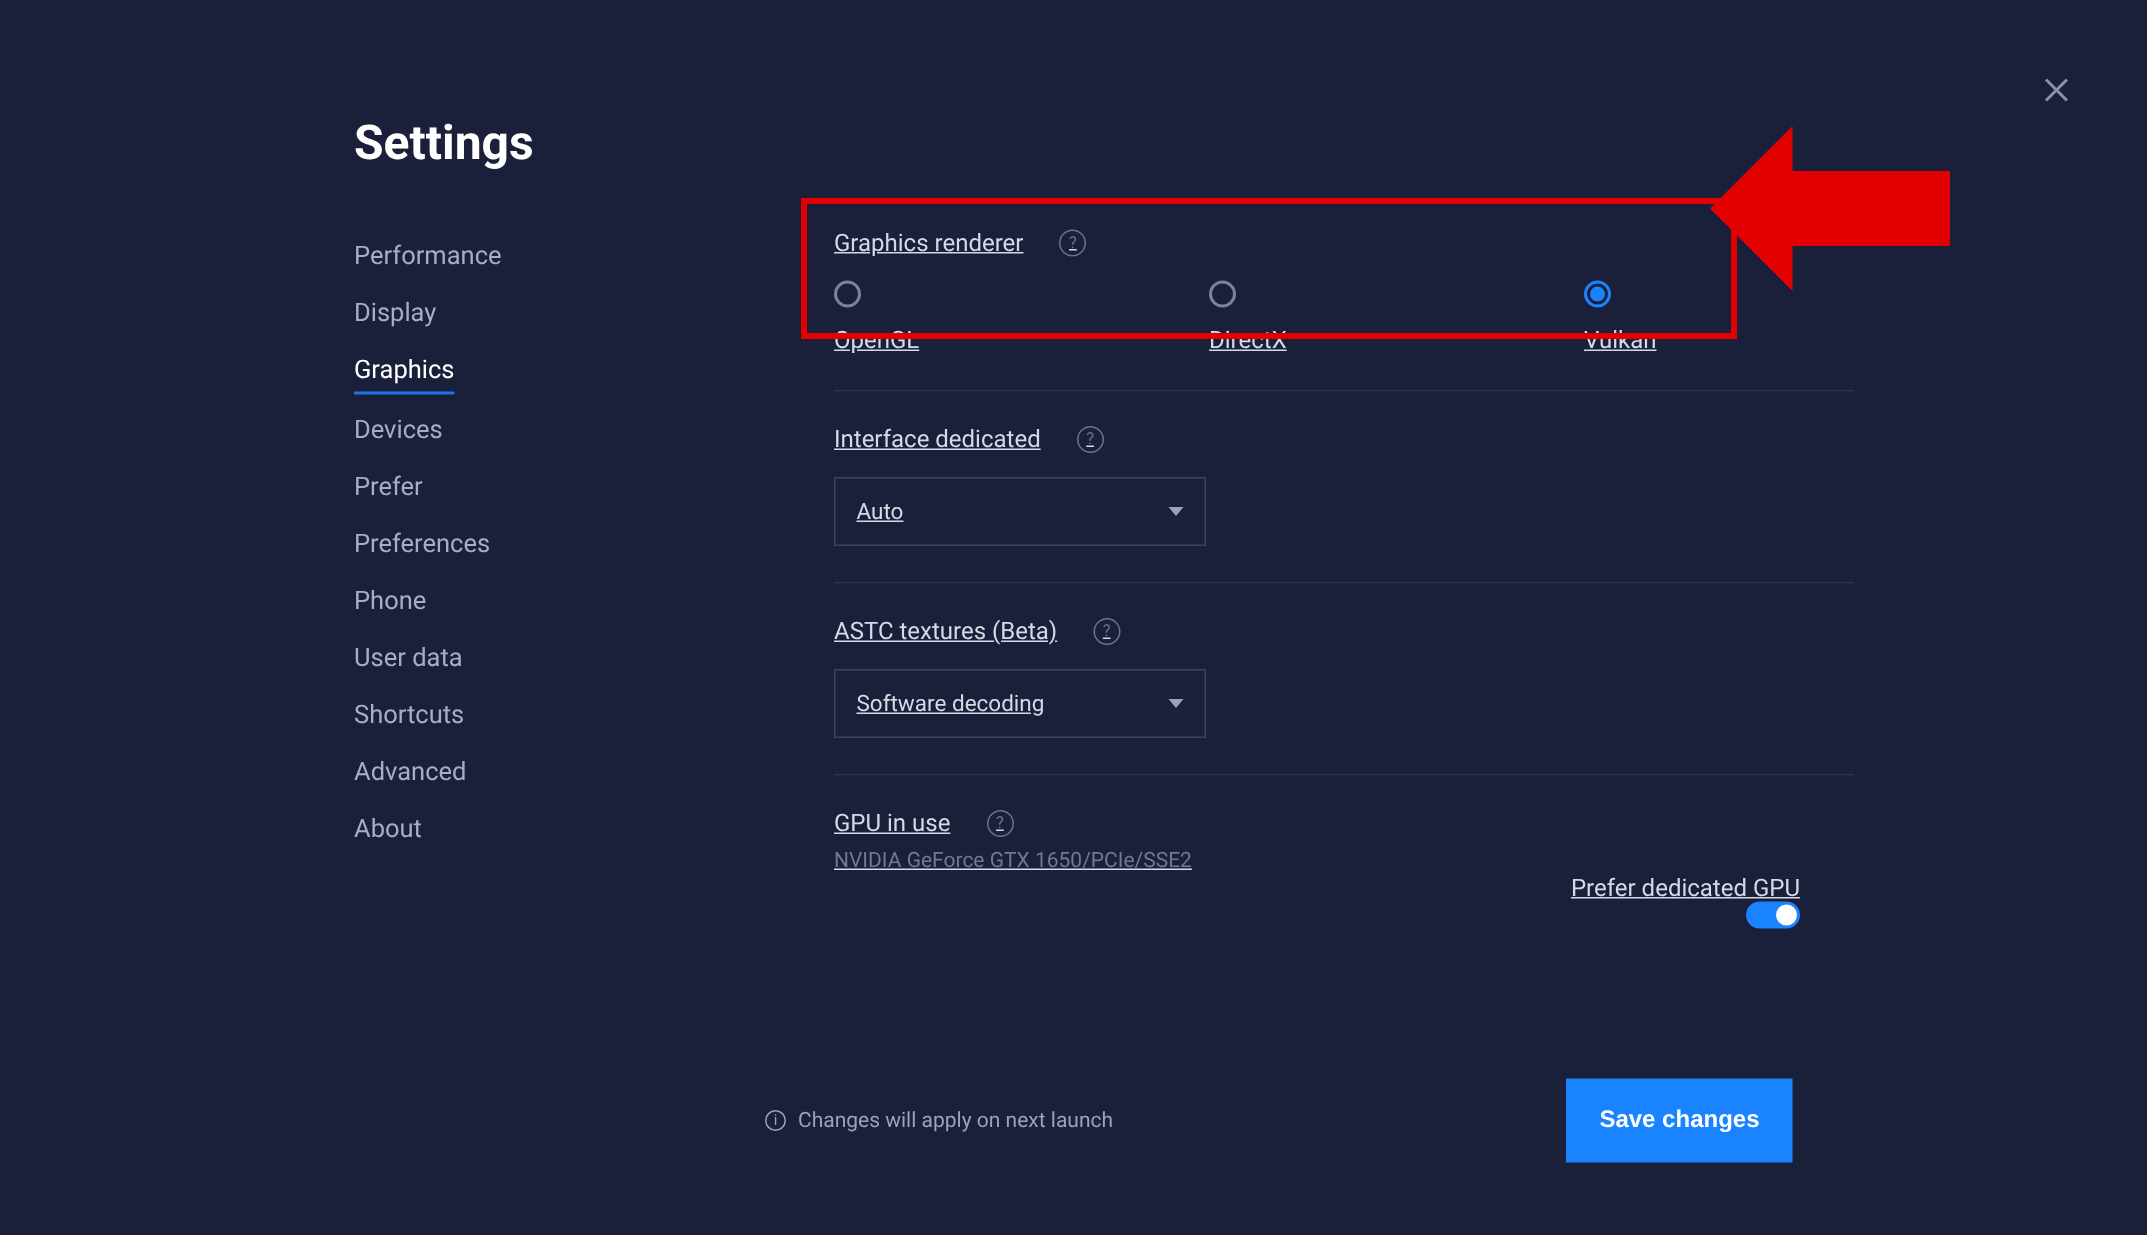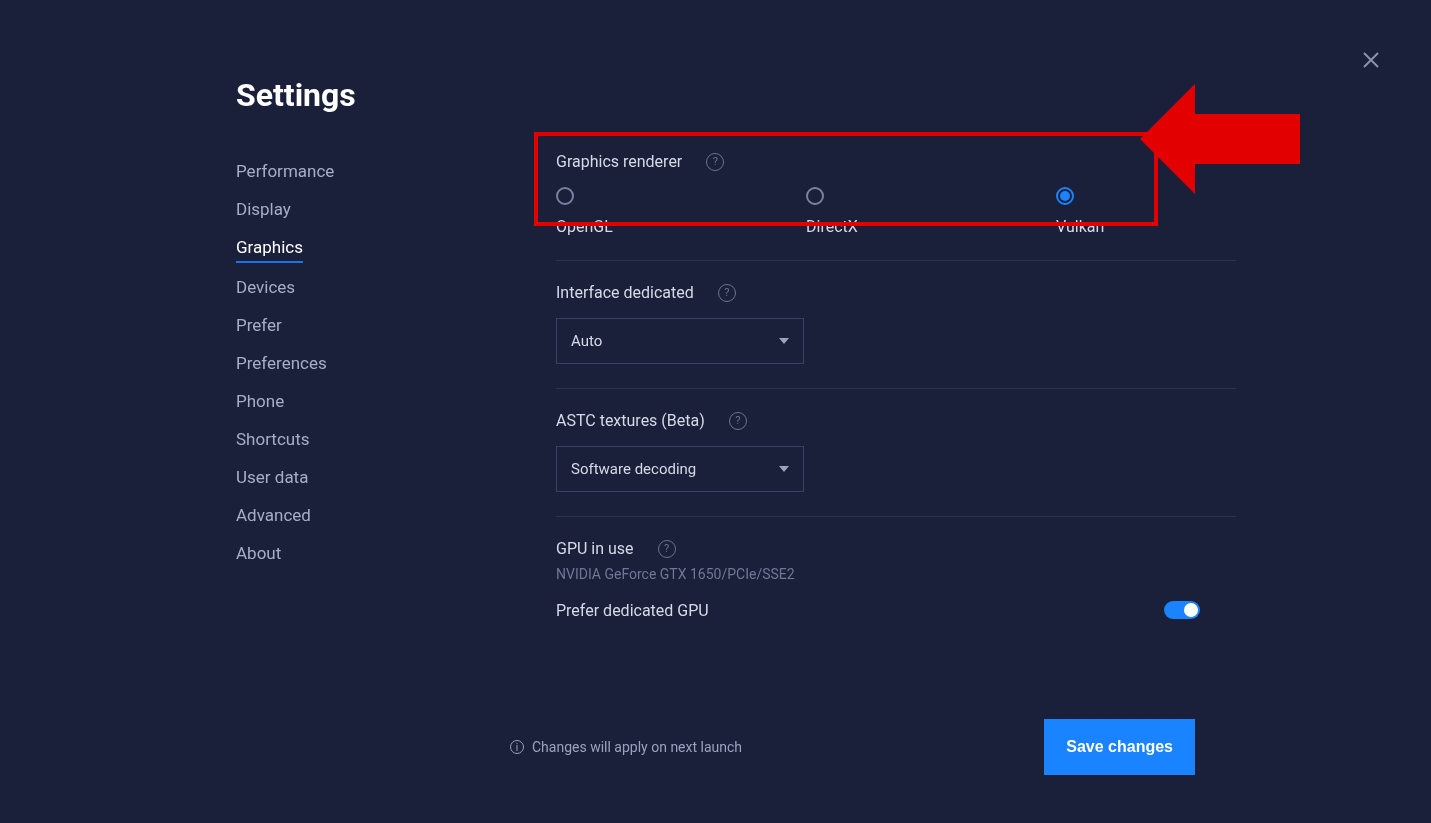--- a/index.html
+++ b/index.html
@@ -19,20 +19,21 @@
   }
   .page-title {
     color: #ffffff;
     font-size: 32px;
     font-weight: 700;
     margin-bottom: 38px;
   }
   .layout {
     display: flex;
     gap: 180px;
+    text-decoration: underline;
   }
   .sidebar {
     width: 140px;
     flex-shrink: 0;
   }
   .sidebar-item {
     color: #a7aec4;
     font-size: 17px;
     padding: 9px 0;
     cursor: pointer;
@@ -127,27 +128,28 @@
   .caret-down {
     width: 0; height: 0;
     border-left: 5px solid transparent;
     border-right: 5px solid transparent;
     border-top: 6px solid #9aa2be;
   }
   .gpu-info {
     color: #6f7896;
     font-size: 14px;
     margin-top: -8px;
-    margin-bottom: 19px;
+    margin-bottom: 0;
   }
   .toggle-row {
     display: flex;
-    align-items: flex-start;
+    align-items: flex-end;
     justify-content: space-between;
     max-width: 644px;
+    flex-direction: column;
   }
   .toggle-label { font-size: 16px; color: #d6dae6; }
   .toggle {
     width: 36px; height: 18px;
     background: #1a83ff;
     border-radius: 10px;
     position: relative;
     cursor: pointer;
   }
   .toggle-knob {
@@ -222,22 +224,22 @@
 
   <div class="layout">
     <nav class="sidebar">
       <span class="sidebar-row"><span class="sidebar-item">Performance</span></span>
       <span class="sidebar-row"><span class="sidebar-item">Display</span></span>
       <span class="sidebar-row"><span class="sidebar-item active">Graphics</span></span>
       <span class="sidebar-row"><span class="sidebar-item">Devices</span></span>
       <span class="sidebar-row"><span class="sidebar-item">Prefer</span></span>
       <span class="sidebar-row"><span class="sidebar-item">Preferences</span></span>
       <span class="sidebar-row"><span class="sidebar-item">Phone</span></span>
+      <span class="sidebar-row"><span class="sidebar-item">User data</span></span>
       <span class="sidebar-row"><span class="sidebar-item">Shortcuts</span></span>
-      <span class="sidebar-row"><span class="sidebar-item">User data</span></span>
       <span class="sidebar-row"><span class="sidebar-item">Advanced</span></span>
       <span class="sidebar-row"><span class="sidebar-item">About</span></span>
     </nav>
 
     <div class="main">
 
       <div class="section" style="position:relative;">
         <div class="highlight-box"></div>
         <div class="section-label">
           <span>Graphics renderer</span>

